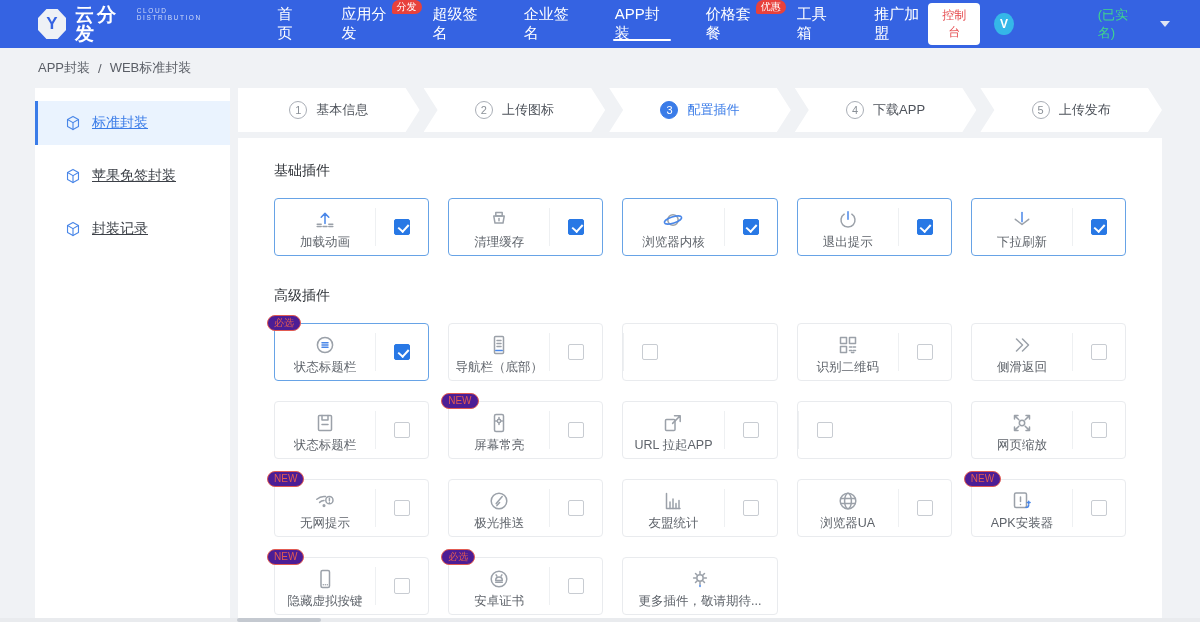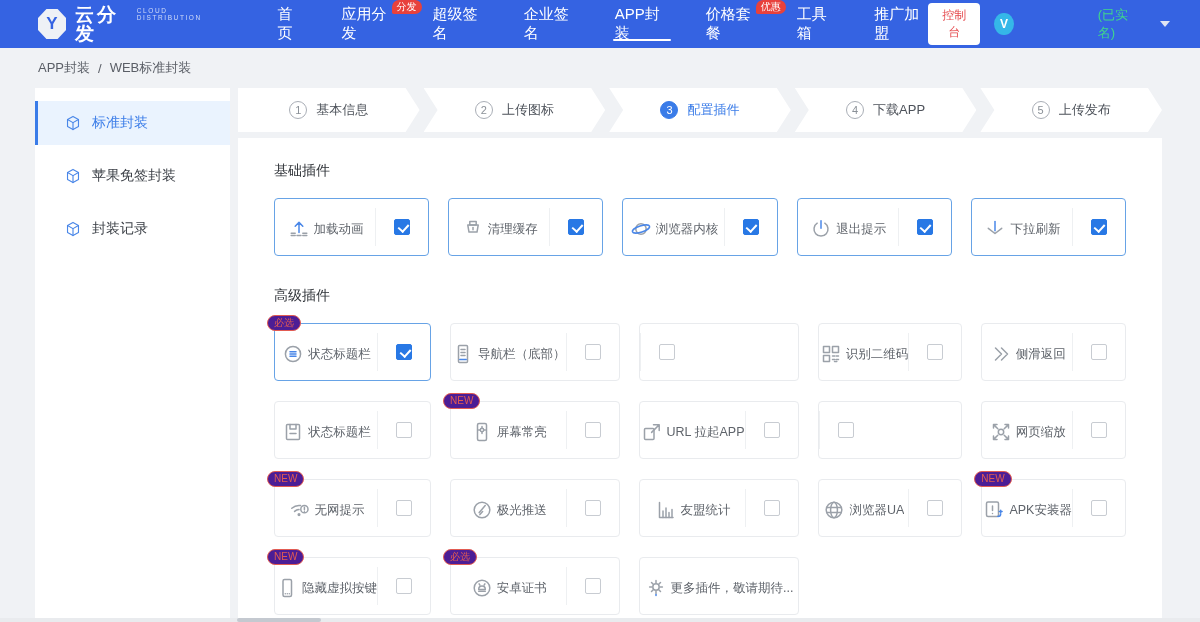--- a/index.html
+++ b/index.html
@@ -58,20 +58,21 @@
     height:40px; display:flex; align-items:center; padding-left:38px;
     font-size:13px; color:#5a5e66; gap:8px;
   }
   
   .layout { display:flex; padding:0 38px 0 35px; gap:8px; height:534px; }
   .sidebar { width:195px; background:#fff; padding-top:13px; flex:none; }
   .side-item {
     height:44px; display:flex; align-items:center; gap:10px; padding-left:26px;
     font-size:14px; color:#3c4047; cursor:pointer; border-left:3px solid transparent;
     margin-bottom:9px;
+    text-decoration:underline;
   }
   .side-item.active { background:#eaf3fe; color:#3a7ce8; border-left-color:#3a7ce8; }
   .main { flex:1; display:flex; flex-direction:column; min-width:0; }
   
   .steps { display:flex; gap:4px; height:44px; flex:none; }
   .step {
     flex:1; background:#fff; display:flex; align-items:center; justify-content:center;
     gap:9px; font-size:13px; color:#4d525a; cursor:default;
     clip-path:polygon(0 0,calc(100% - 14px) 0,100% 50%,calc(100% - 14px) 100%,0 100%,14px 50%);
   }
@@ -86,21 +87,21 @@
   .panel { background:#fff; margin-top:6px; flex:1; padding:24px 36px; overflow:hidden; }
   .section-title { font-size:14px; color:#2f3338; margin-bottom:18px; }
   .section + .section { margin-top:31px; }
   .grid { display:grid; grid-template-columns:repeat(5,1fr); gap:20px 19px; }
   .card {
     position:relative; height:58px; border:1px solid #e9ebee; border-radius:4px;
     display:flex; align-items:center; background:#fff; cursor:pointer;
   }
   .card.checked { border-color:#67a3e6; }
   .card-main {
-    flex:1; display:flex; flex-direction:row; align-items:center;
+    flex:1; display:flex; flex-direction:column; align-items:center;
     justify-content:center; gap:3px; padding-top:4px; min-width:0;
   }
   .card-label {
     font-size:12.5px; color:#5f646b; white-space:nowrap; overflow:hidden;
     max-width:100%; line-height:1.2;
   }
   .card-divider { width:1px; height:38px; background:#eef0f2; flex:none; }
   .card-check { width:52px; display:flex; align-items:center; justify-content:center; flex:none; }
   .checkbox {
     width:16px; height:16px; border:1px solid #c8ccd2; border-radius:2px;

